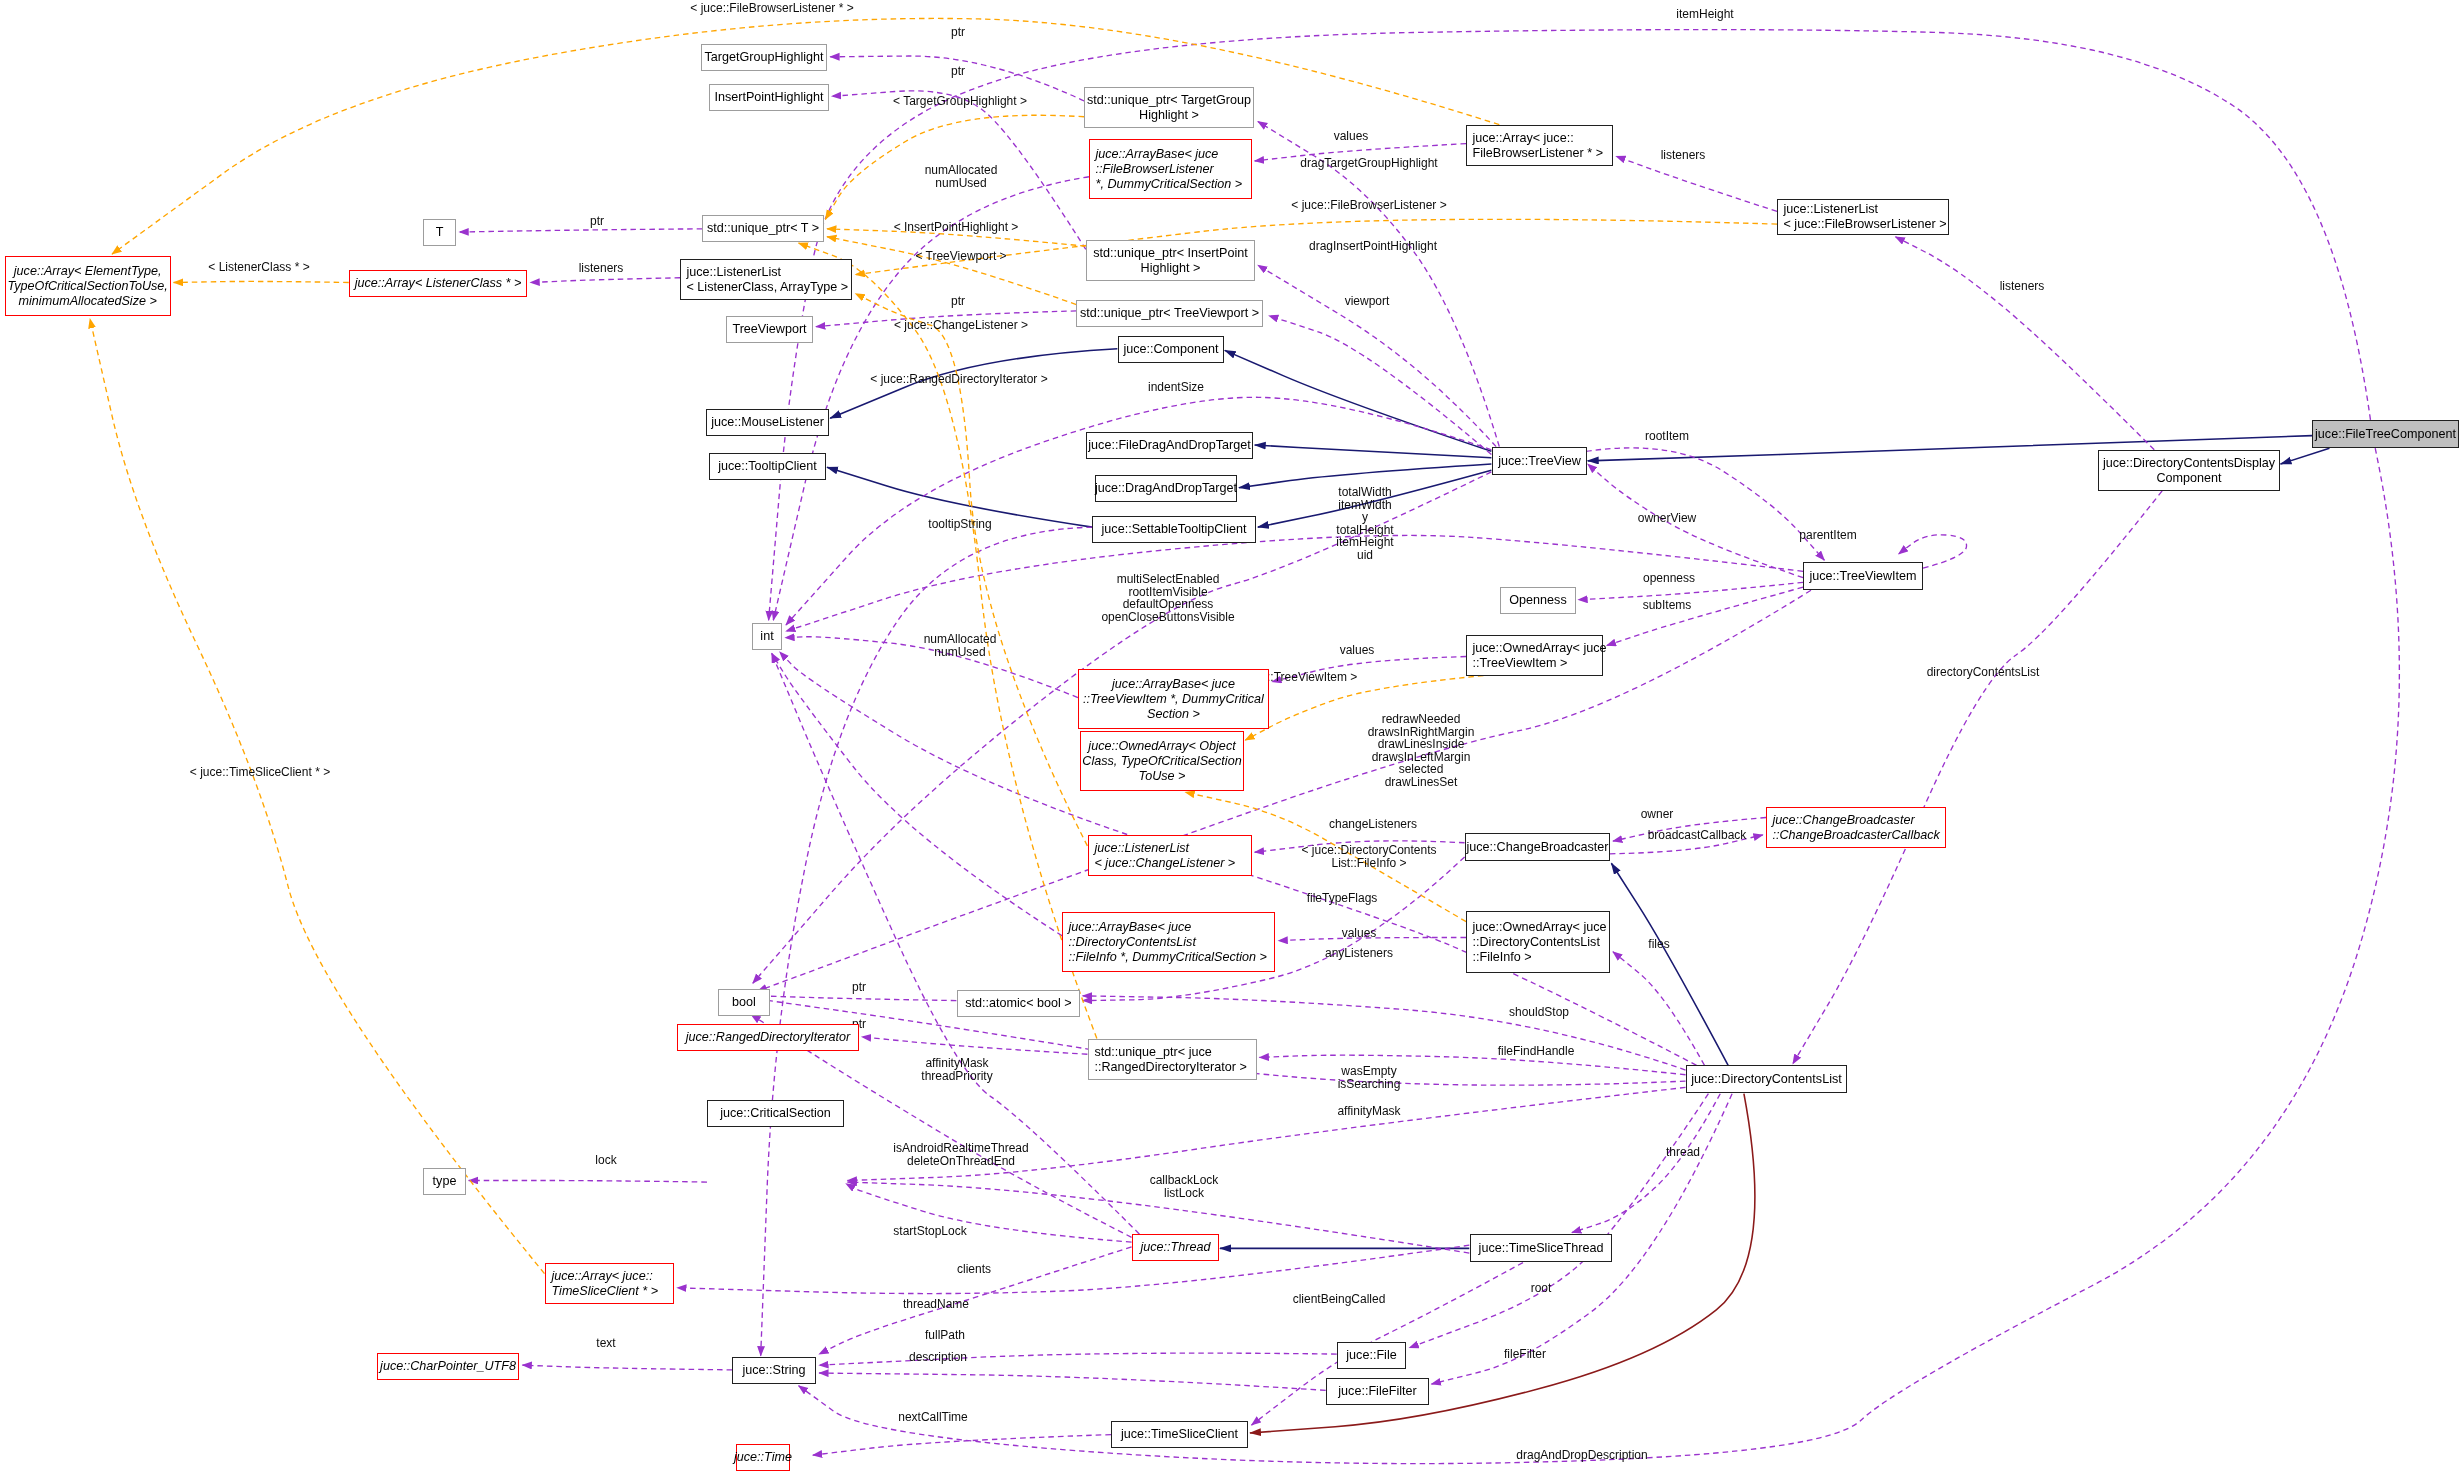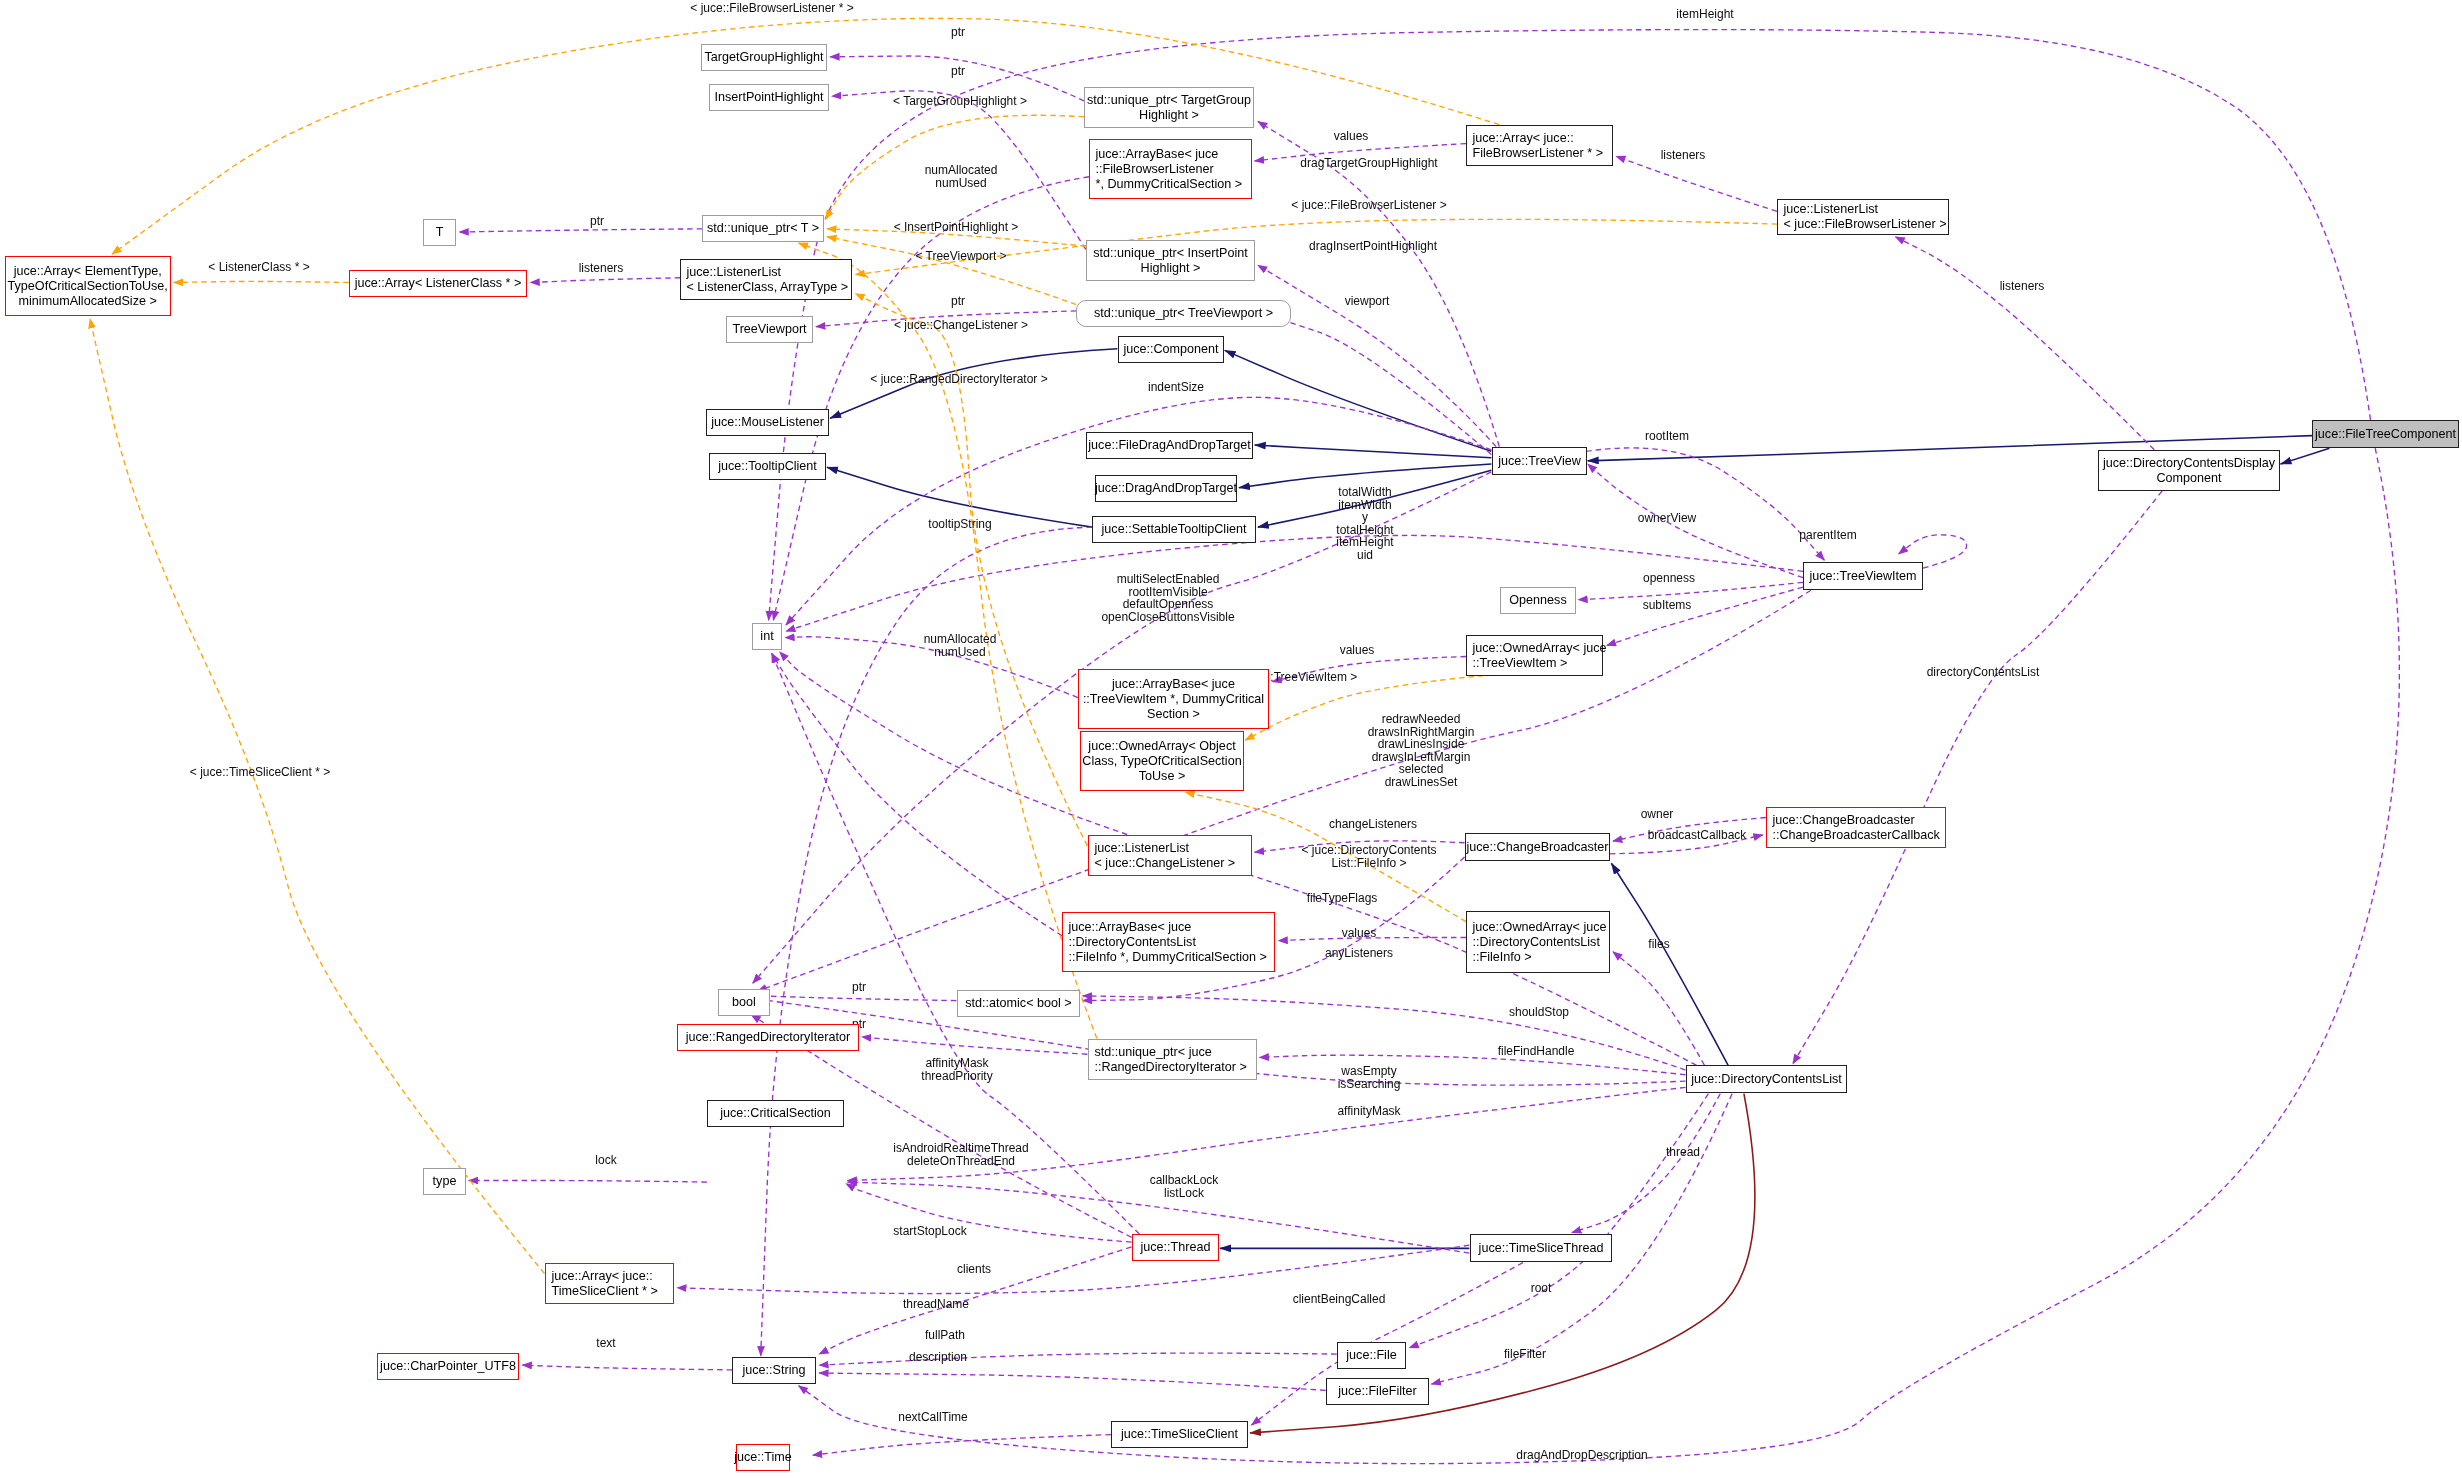--- a/index.html
+++ b/index.html
@@ -6,21 +6,21 @@
   #canvas{position:relative;width:2462px;height:1478px;background:#ffffff;overflow:hidden;
           font-family:"Liberation Sans","DejaVu Sans",sans-serif;}
   #edge-layer{position:absolute;left:0;top:0;width:100%;height:100%;}
   .node{position:absolute;box-sizing:border-box;background:#ffffff;color:#000;
         font-size:12.6px;line-height:15px;display:flex;flex-direction:column;justify-content:center;
         padding:1.6px 5.5px;white-space:pre;z-index:2;}
   .node.center{align-items:center;text-align:center;}
   .node.left{align-items:flex-start;text-align:left;}
   .node.plain{border:0.8px solid #9d9d9d;}
   .node.bold{border:1.6px solid #202020;}
-  .node.red{border:1.6px solid #ff0000;}
+  .node.red{border:1.6px solid #ff0000;font-style:italic;}
   .node.subject{border:1.6px solid #202020;background:#bfbfbf;}
   .elabel{position:absolute;transform:translate(-50%,-50%);color:#0d0d0d;font-size:12px;
           line-height:12.6px;text-align:center;white-space:pre;z-index:1;}
 </style>
 </head>
 <body>
 
 <div id="canvas">
   <svg id="edge-layer" xmlns="http://www.w3.org/2000/svg" viewBox="0 0 3120 1873" width="2462" height="1478">
     <defs>
@@ -142,21 +142,21 @@
       <div class="node red center" style="left: 377px; top: 1353px; width: 142px; min-height: 27px;">juce::CharPointer_UTF8</div>
       <div class="node bold center" style="left: 732px; top: 1357px; width: 84px; min-height: 27px;">juce::String</div>
       <div class="node red center" style="left: 736px; top: 1444px; width: 54px; min-height: 27px;">juce::Time</div>
       <div class="node plain center" style="left: 1084px; top: 87px; width: 170px; min-height: 41px;">std::unique_ptr&lt; TargetGroup
 Highlight &gt;</div>
       <div class="node red left" style="left: 1089px; top: 139px; width: 163px; min-height: 60px;">juce::ArrayBase&lt; juce
 ::FileBrowserListener
 *, DummyCriticalSection &gt;</div>
       <div class="node plain center" style="left: 1086px; top: 240px; width: 169px; min-height: 41px;">std::unique_ptr&lt; InsertPoint
 Highlight &gt;</div>
-      <div class="node plain center" style="left: 1076px; top: 300px; width: 215px; min-height: 27px; border-radius: 10px;">std::unique_ptr&lt; TreeViewport &gt;</div>
+      <div class="node plain center" style="left: 1076px; top: 300px; width: 187px; min-height: 27px;">std::unique_ptr&lt; TreeViewport &gt;</div>
       <div class="node bold center" style="left: 1118px; top: 336px; width: 106px; min-height: 27px;">juce::Component</div>
       <div class="node bold center" style="left: 1086px; top: 432px; width: 167px; min-height: 27px;">juce::FileDragAndDropTarget</div>
       <div class="node bold center" style="left: 1095px; top: 475px; width: 142px; min-height: 27px;">juce::DragAndDropTarget</div>
       <div class="node bold center" style="left: 1092px; top: 516px; width: 164px; min-height: 27px;">juce::SettableTooltipClient</div>
       <div class="node red center" style="left: 1078px; top: 669px; width: 191px; min-height: 60px;">juce::ArrayBase&lt; juce
 ::TreeViewItem *, DummyCritical
 Section &gt;</div>
       <div class="node red center" style="left: 1080px; top: 731px; width: 164px; min-height: 60px;">juce::OwnedArray&lt; Object
 Class, TypeOfCriticalSection
 ToUse &gt;</div>

